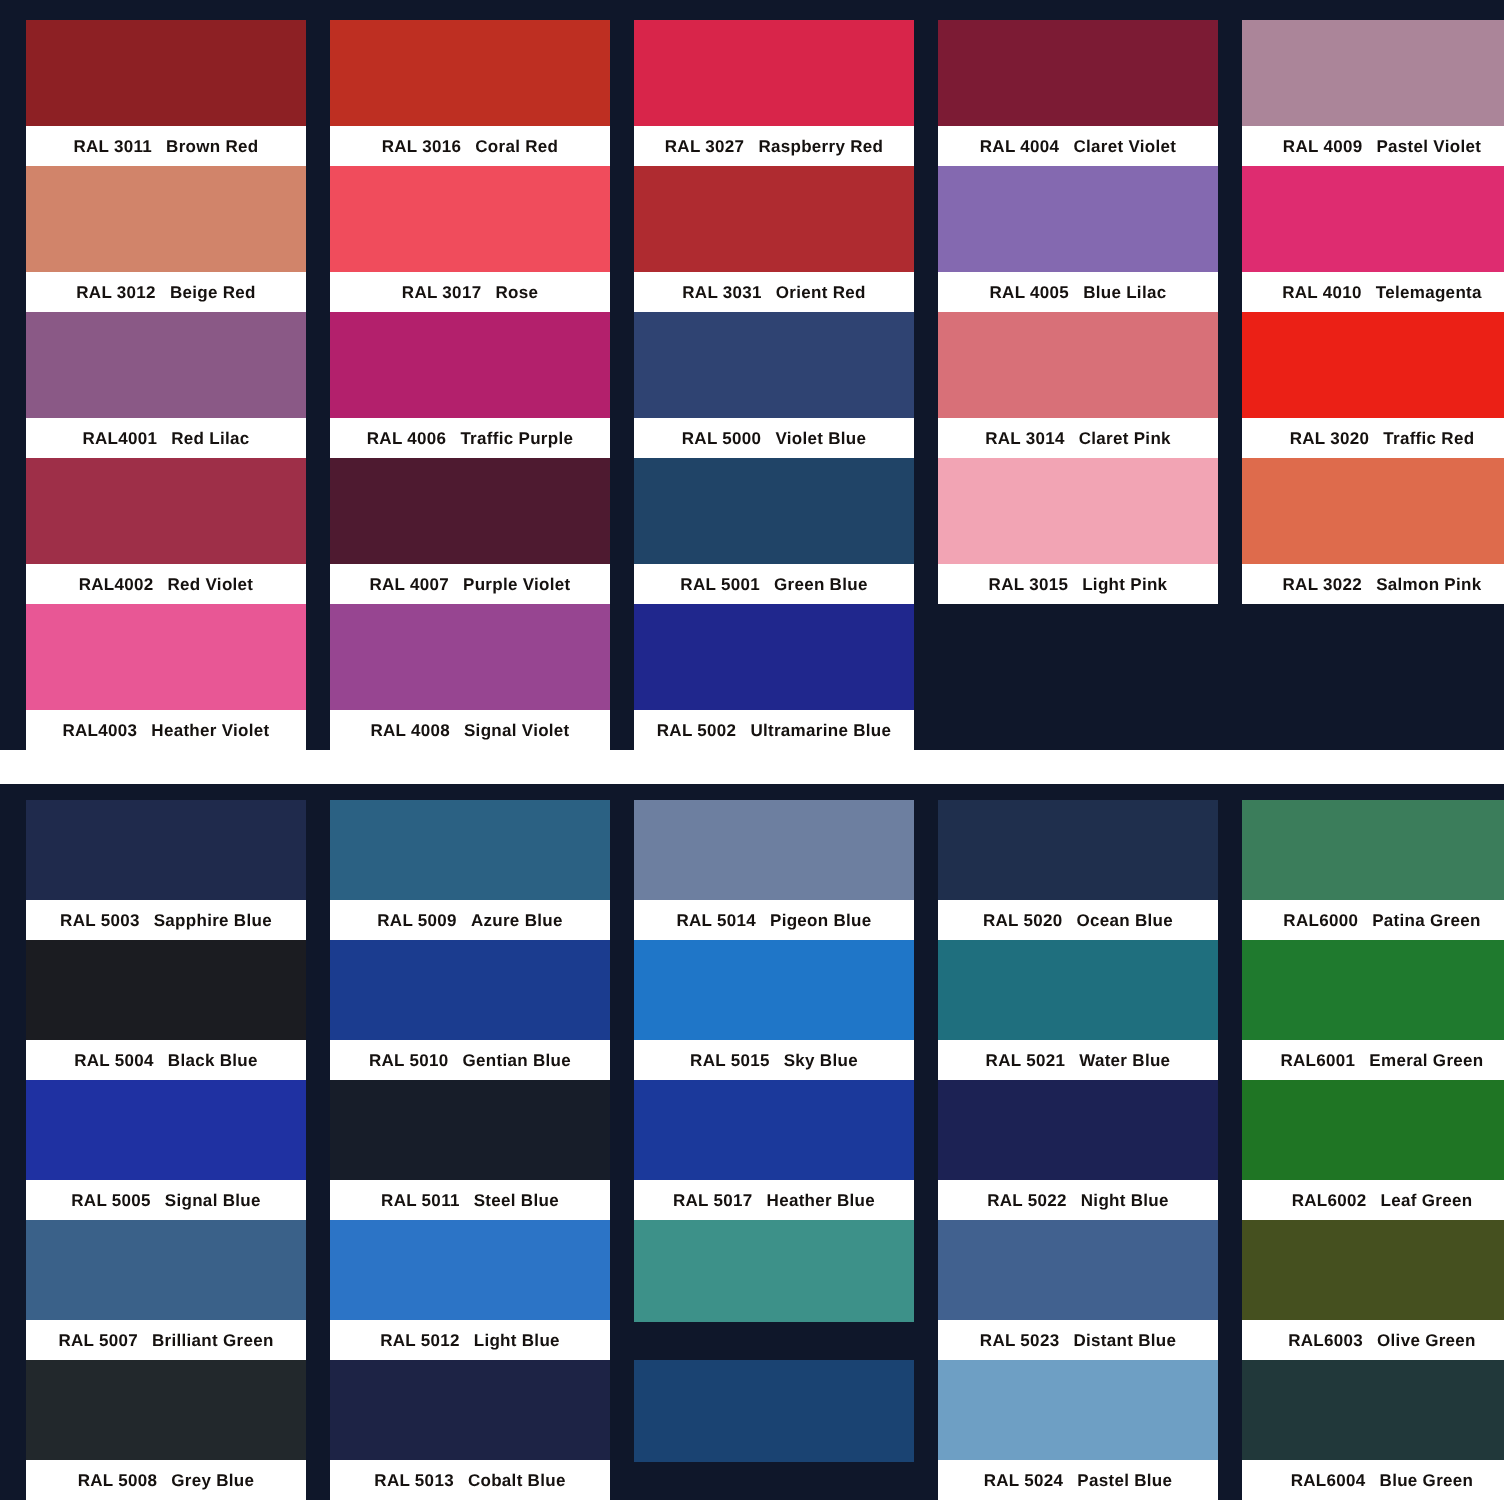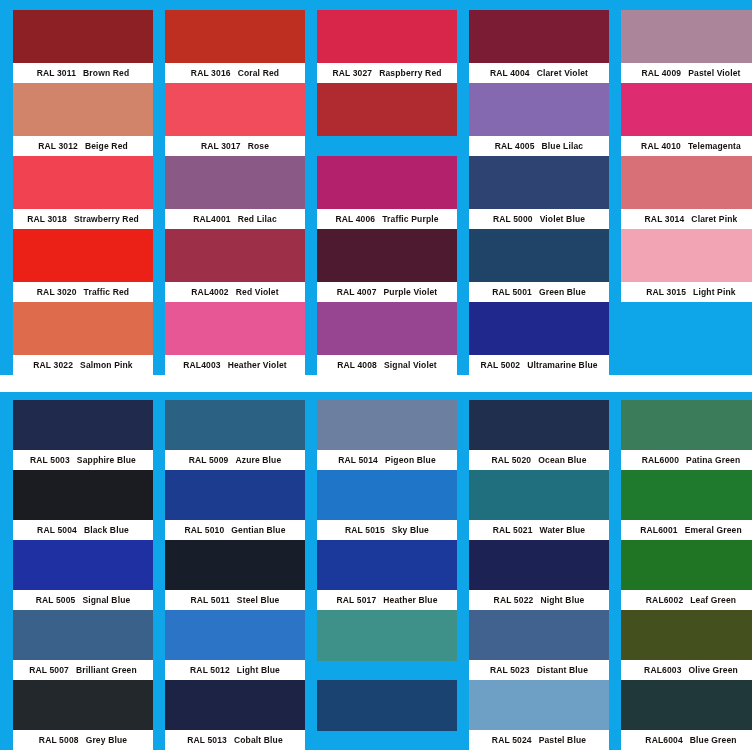--- a/index.html
+++ b/index.html
@@ -11,21 +11,21 @@
   body {
     width: 752px;
     height: 750px;
     font-family: "Liberation Sans", sans-serif;
     overflow: hidden;
   }
   #chart-root {
     width: 752px;
     height: 750px;
     position: relative;
-    background: #0ea5e9;
+    background: #0f172a;
   }
   .section {
     display: grid;
     grid-template-columns: repeat(5, 140px);
     column-gap: 12px;
     padding-left: 13px;
     box-sizing: border-box;
   }
   .section.top {
     grid-template-rows: repeat(5, 73px);
@@ -100,34 +100,31 @@
       <div class="swatch-cell">
         <div class="swatch-chip" style="background-color: rgb(209, 132, 106);"></div>
         <div class="swatch-label"><span class="code">RAL 3012</span><span class="name">Beige Red</span></div>
       </div>
       <div class="swatch-cell">
         <div class="swatch-chip" style="background-color: rgb(240, 76, 92);"></div>
         <div class="swatch-label"><span class="code">RAL 3017</span><span class="name">Rose</span></div>
       </div>
       <div class="swatch-cell">
         <div class="swatch-chip" style="background-color: rgb(175, 43, 48);"></div>
+        <div class="swatch-label"><span class="code">RAL 3031</span><span class="name">Orient Red</span></div>
       </div>
       <div class="swatch-cell">
         <div class="swatch-chip" style="background-color: rgb(132, 105, 176);"></div>
         <div class="swatch-label"><span class="code">RAL 4005</span><span class="name">Blue Lilac</span></div>
       </div>
       <div class="swatch-cell">
         <div class="swatch-chip" style="background-color: rgb(222, 44, 112);"></div>
         <div class="swatch-label"><span class="code">RAL 4010</span><span class="name">Telemagenta</span></div>
       </div>
       <div class="swatch-cell">
-        <div class="swatch-chip" style="background-color: rgb(240, 66, 80);"></div>
-        <div class="swatch-label"><span class="code">RAL 3018</span><span class="name">Strawberry Red</span></div>
-      </div>
-      <div class="swatch-cell">
         <div class="swatch-chip" style="background-color: rgb(138, 89, 134);"></div>
         <div class="swatch-label"><span class="code">RAL4001</span><span class="name">Red Lilac</span></div>
       </div>
       <div class="swatch-cell">
         <div class="swatch-chip" style="background-color: rgb(179, 32, 108);"></div>
         <div class="swatch-label"><span class="code">RAL 4006</span><span class="name">Traffic Purple</span></div>
       </div>
       <div class="swatch-cell">
         <div class="swatch-chip" style="background-color: rgb(47, 67, 114);"></div>
         <div class="swatch-label"><span class="code">RAL 5000</span><span class="name">Violet Blue</span></div>

